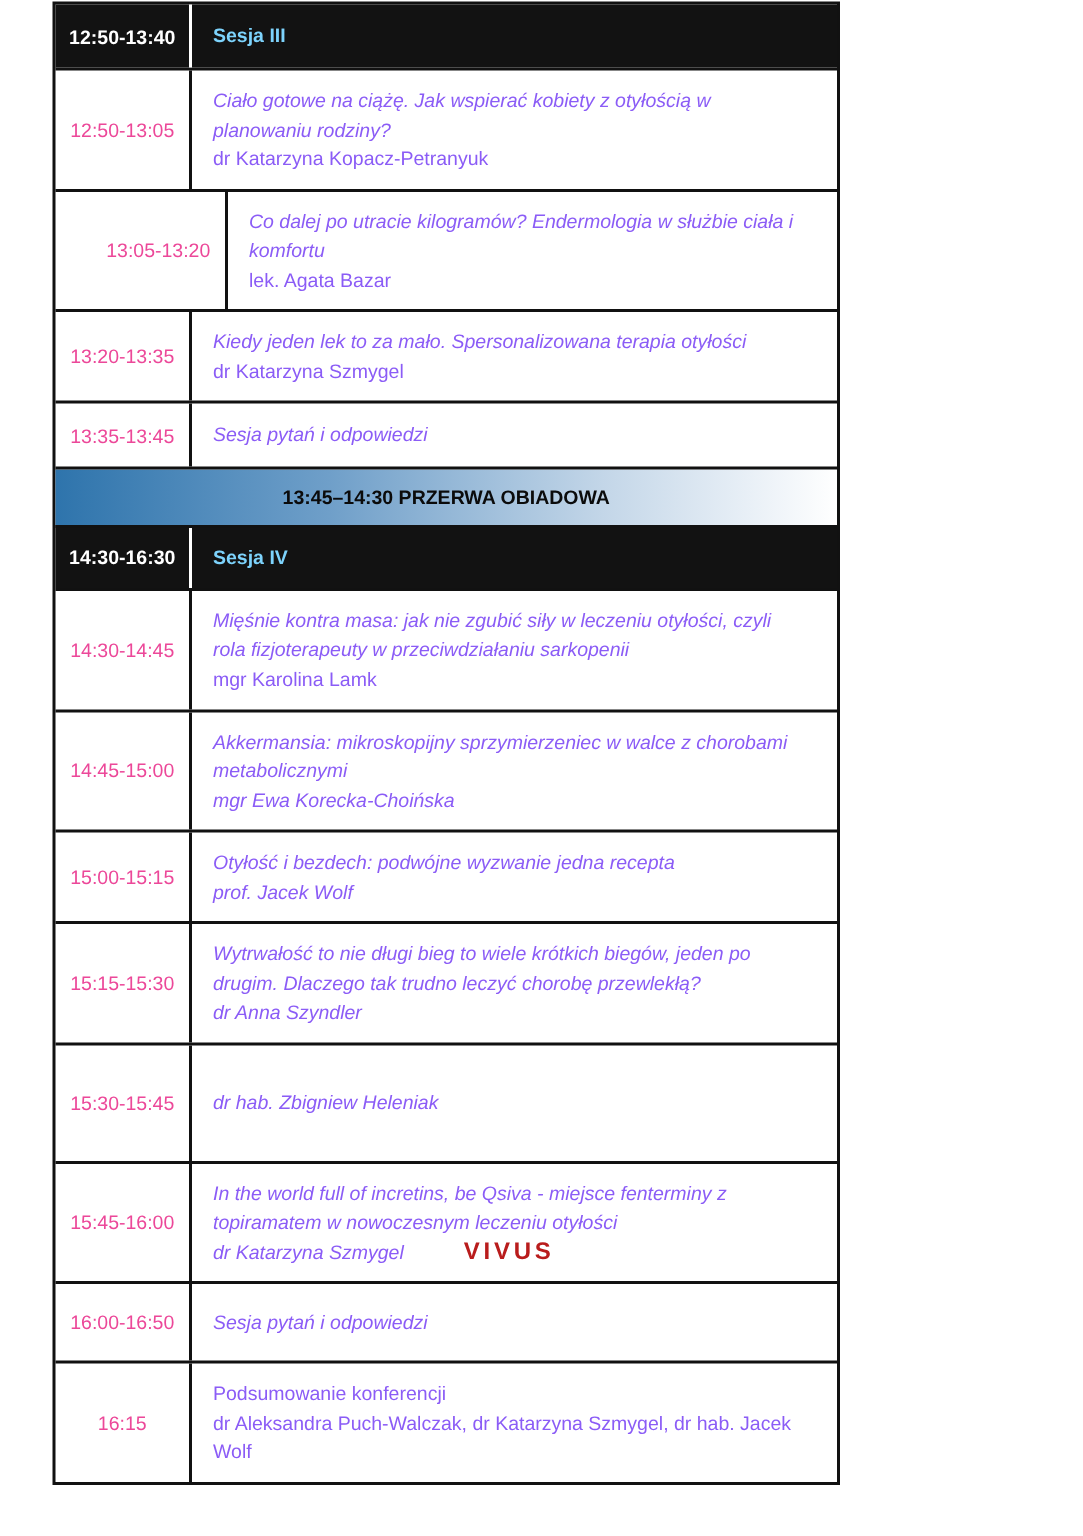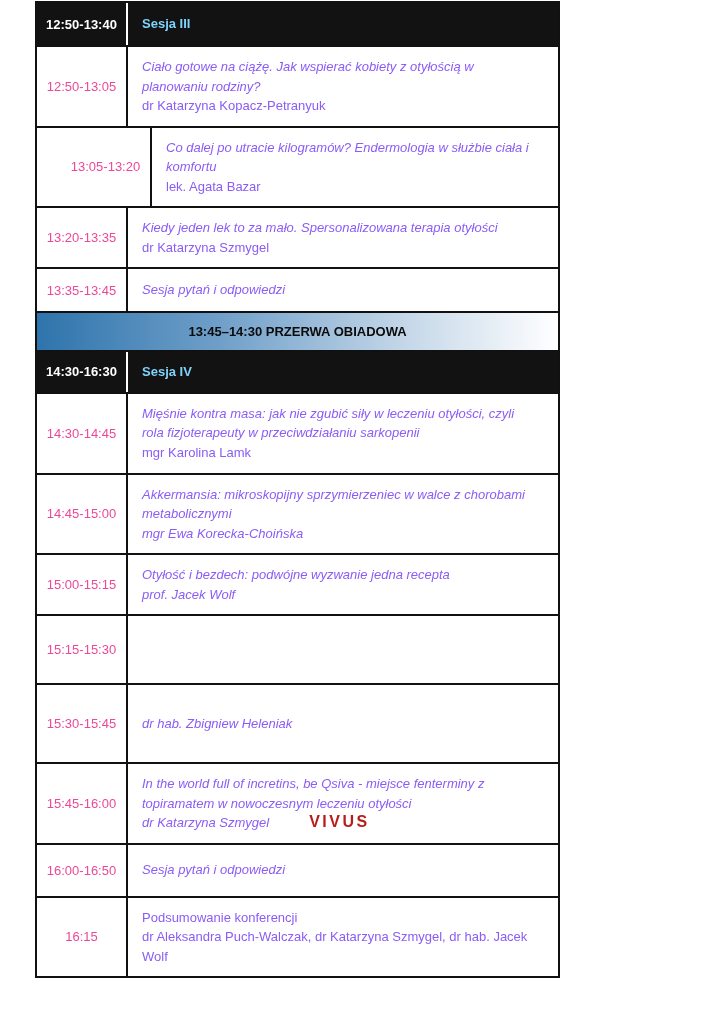--- a/index.html
+++ b/index.html
@@ -178,20 +178,24 @@
       </div>
       <div class="row">
         <div class="time-cell">15:00-15:15</div>
         <div class="content-cell">
           <div class="line italic">Otyłość i bezdech: podwójne wyzwanie jedna recepta</div>
           <div class="line italic">prof. Jacek Wolf</div>
         </div>
       </div>
       <div class="row">
         <div class="time-cell">15:15-15:30</div>
+        <div class="content-cell">
+          <div class="line italic">Wytrwałość to nie długi bieg to wiele krótkich biegów, jeden po drugim. Dlaczego tak trudno leczyć chorobę przewlekłą?</div>
+          <div class="line italic">dr Anna Szyndler</div>
+        </div>
       </div>
       <div class="row">
         <div class="time-cell">15:30-15:45</div>
         <div class="content-cell">
           <div class="line italic">dr hab. Zbigniew Heleniak</div>
         </div>
       </div>
       <div class="row">
         <div class="time-cell">15:45-16:00</div>
         <div class="content-cell">

